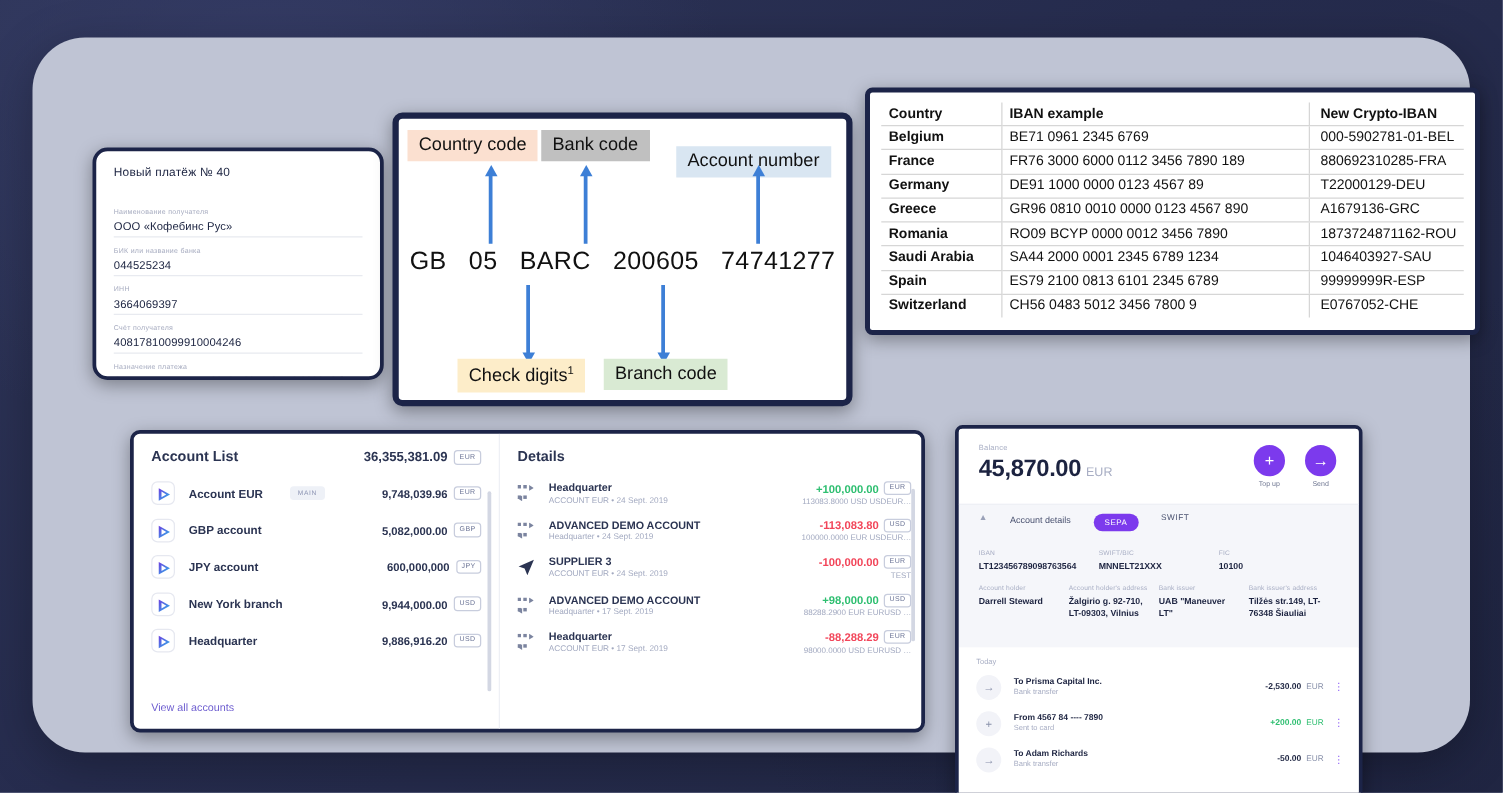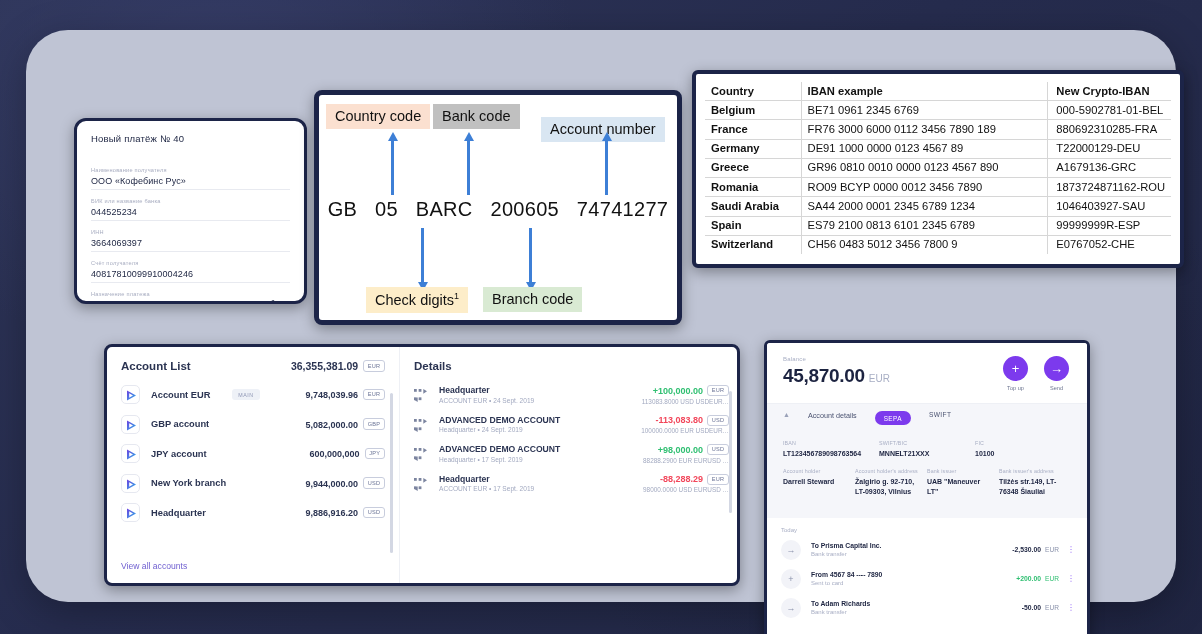--- a/index.html
+++ b/index.html
@@ -478,20 +478,36 @@
             </div>
             <div class="tx-right">
               <div class="tx-amt-row">
                 <div class="tx-amt neg">-113,083.80</div>
                 <div class="ccy">USD</div>
               </div>
               <div class="tx-rate">100000.0000 EUR USDEUR…</div>
             </div>
           </div>
           <div class="tx-item">
+            <div class="tx-icon"><svg width="14" height="14" viewBox="0 0 16 16" fill="#2b3452">
+                <path d="M15 1 L1 7 L6.5 8.8 L9 15 Z"></path>
+              </svg></div>
+            <div class="tx-mid">
+              <div class="tx-name">SUPPLIER 3</div>
+              <div class="tx-sub">ACCOUNT EUR • 24 Sept. 2019</div>
+            </div>
+            <div class="tx-right">
+              <div class="tx-amt-row">
+                <div class="tx-amt neg">-100,000.00</div>
+                <div class="ccy">EUR</div>
+              </div>
+              <div class="tx-rate">TEST</div>
+            </div>
+          </div>
+          <div class="tx-item">
             <div class="tx-icon"><svg width="13" height="13" viewBox="0 0 14 14" fill="currentColor">
                 <rect x="0" y="0" width="3" height="3"></rect>
                 <rect x="5" y="0" width="3" height="3"></rect>
                 <path d="M10 0 l4 2.5 -4 2.5z"></path>
                 <rect x="0" y="9" width="3" height="3"></rect>
                 <rect x="5" y="9" width="3" height="3"></rect>
                 <path d="M14 9 l-4 2.5 4 2.5z" transform="translate(-10,0)"></path>
               </svg></div>
             <div class="tx-mid">
               <div class="tx-name">ADVANCED DEMO ACCOUNT</div>

